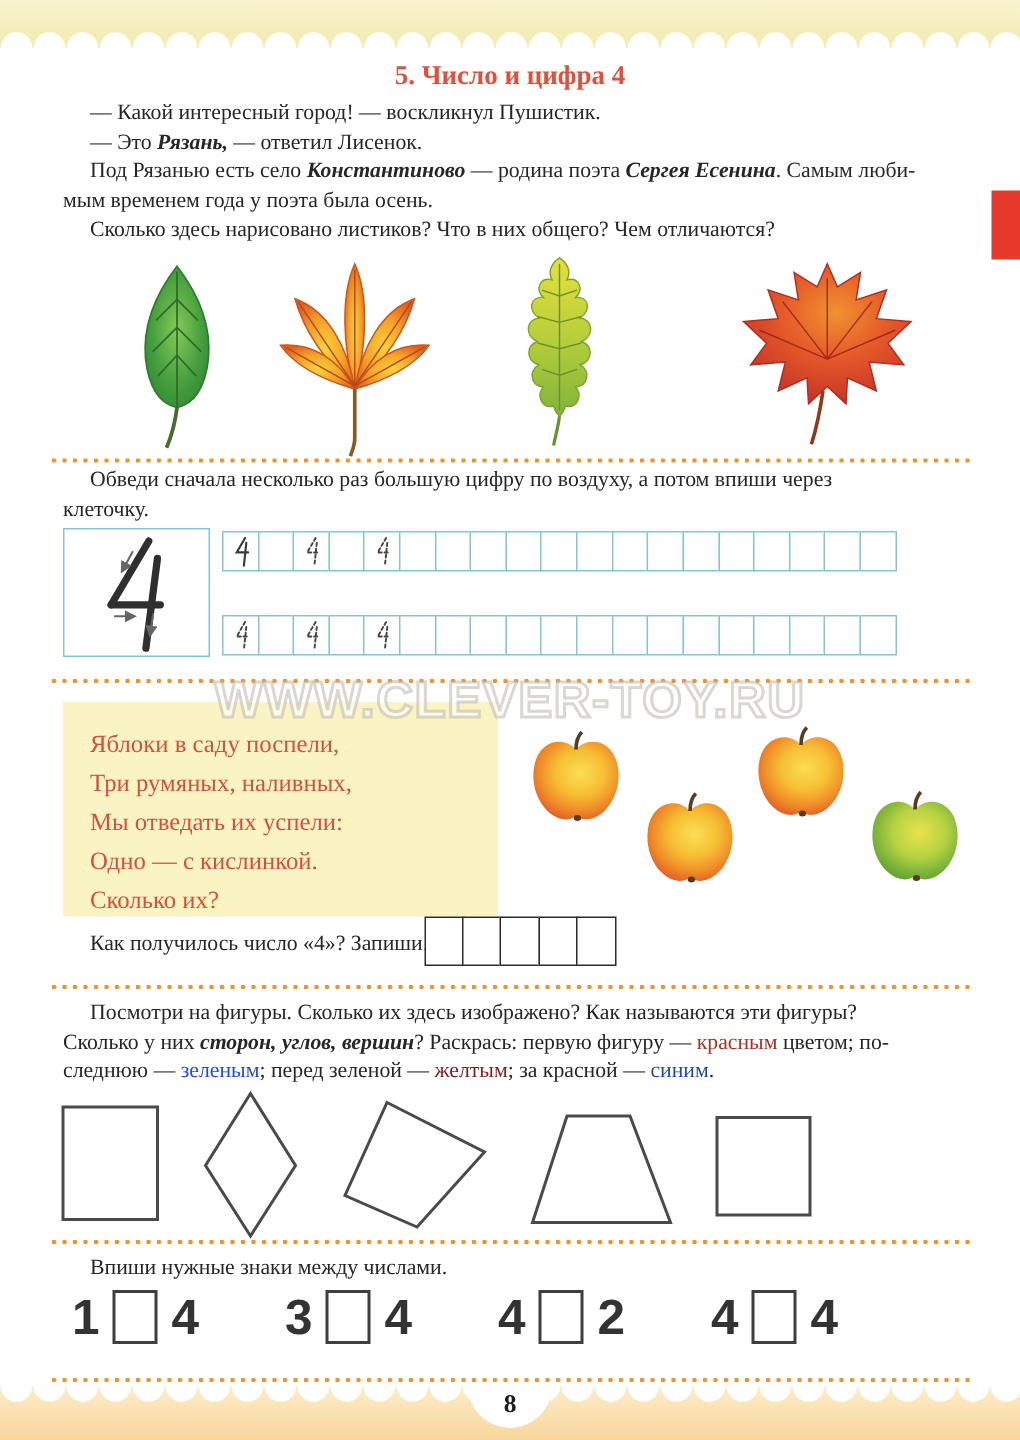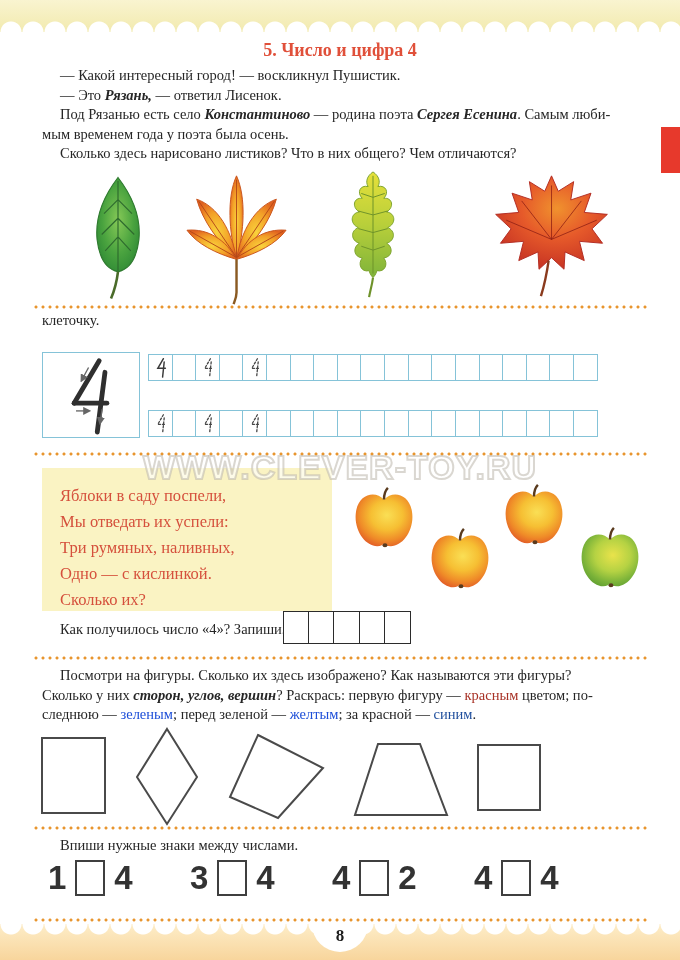--- a/index.html
+++ b/index.html
@@ -25,21 +25,21 @@
   .dots{position:absolute;left:34px;right:30px;height:4px;background-repeat:repeat-x;
     background-image:radial-gradient(circle at 2px 2px,#e8952e 1.4px,rgba(0,0,0,0) 1.7px);
     background-size:7px 4px;}
   
   .title{position:absolute;top:40px;left:0;right:0;text-align:center;
     font-size:18px;font-weight:bold;color:#e0503a;}
   .textblock{position:absolute;left:42px;width:616px;font-size:14.5px;line-height:19.5px;}
   .ind{text-indent:18px;}
   .bi{font-weight:bold;font-style:italic;}
   .it{}
-  .c-red{color:#a83226;} .c-green{color:#1d4ed8;} .c-yellow{color:#1d4ed8;} .c-blue{color:#1f4e9c;}
+  .c-red{color:#a83226;} .c-green{color:#1d4ed8;} .c-yellow{color:#7f1d1d;} .c-blue{color:#1f4e9c;}
   
   .leaf{position:absolute;}
   
   .big4-box{position:absolute;left:42px;top:352px;width:98px;height:86px;
     border:1.6px solid #85c3d8;box-sizing:border-box;background:#fff;}
   .trace-row{position:absolute;left:148px;display:flex;}
   .tcell{width:25px;height:27px;border:1.4px solid #85c3d8;box-sizing:border-box;
     margin-left:-1.4px;display:flex;align-items:center;justify-content:center;background:#fff;}
   .tcell:first-child{margin-left:0;}
   .tdigit svg{width:16px;height:23px;display:block;}
@@ -156,20 +156,21 @@
 
   <svg class="leaf" style="left:468px;top:172px;" width="168" height="130" viewBox="0 0 135 135">
     <path d="M67,4 L74,20 L90,10 L87,29 L108,22 L101,42 L125,44 L109,59 L120,74 L96,72 L101,92 L81,83 L80,101 L67,89 L54,101 L53,83 L33,92 L38,72 L14,74 L25,59 L9,44 L33,42 L26,22 L47,29 L44,10 L60,20 Z" fill="url(#gMaple)" stroke="#b22c22" stroke-width="1"></path>
     <path d="M67,70 L67,14 M67,70 L98,30 M67,70 L36,30 M67,70 L114,50 M67,70 L20,50" stroke="rgba(140,30,20,0.8)" stroke-width="1" fill="none"></path>
     <path d="M64,92 C62,106 60,116 56,129" stroke="#8a3a1d" stroke-width="2.5" fill="none"></path>
   </svg>
 
   <div class="dots" style="top:305px;"></div>
 
   <div class="textblock" style="top:311px;">
+    <div class="ind">Обведи сначала несколько раз большую цифру по воздуху, а потом впиши через</div>
     <div>клеточку.</div>
   </div>
 
   <div class="big4-box">
     <svg width="95" height="83" viewBox="0 0 98 86">
       <g fill="none" stroke="#2f2f2f" stroke-width="5" stroke-linecap="round">
         <path d="M58,8 L32,52"></path>
           <path d="M32,52 L66,52"></path>
           <path d="M64,20 L56,82"></path>
       </g>
@@ -265,22 +266,22 @@
       <div class="tcell"></div>
     </div>
 
   <div class="dots" style="top:452px;"></div>
 
   <div class="watermark">WWW.CLEVER-TOY.RU</div>
 
   <div class="poem-box">
     <div class="poem-text">
         <div>Яблоки в саду поспели,</div>
+        <div>Три румяных, наливных,</div>
         <div>Мы отведать их успели:</div>
-        <div>Три румяных, наливных,</div>
         <div>Одно — с кислинкой.</div>
         <div>Сколько их?</div>
       </div>
   </div>
 
   <svg class="apple" style="left:348px;top:486px;" viewBox="0 0 70 72">
     <path d="M35,14 C26,4 8,8 6,28 C4,46 16,62 28,62 C32,62 34,60 35,60 C36,60 38,62 42,62 C54,62 66,46 64,28 C62,8 44,4 35,14 Z" fill="url(#gAppleR)"></path>
     <path d="M35,14 C35,8 36,5 39,2" stroke="#5a3b1e" stroke-width="2.5" fill="none"></path>
     <ellipse cx="36" cy="61" rx="2.5" ry="2" fill="#5a3b1e"></ellipse>
   </svg>

